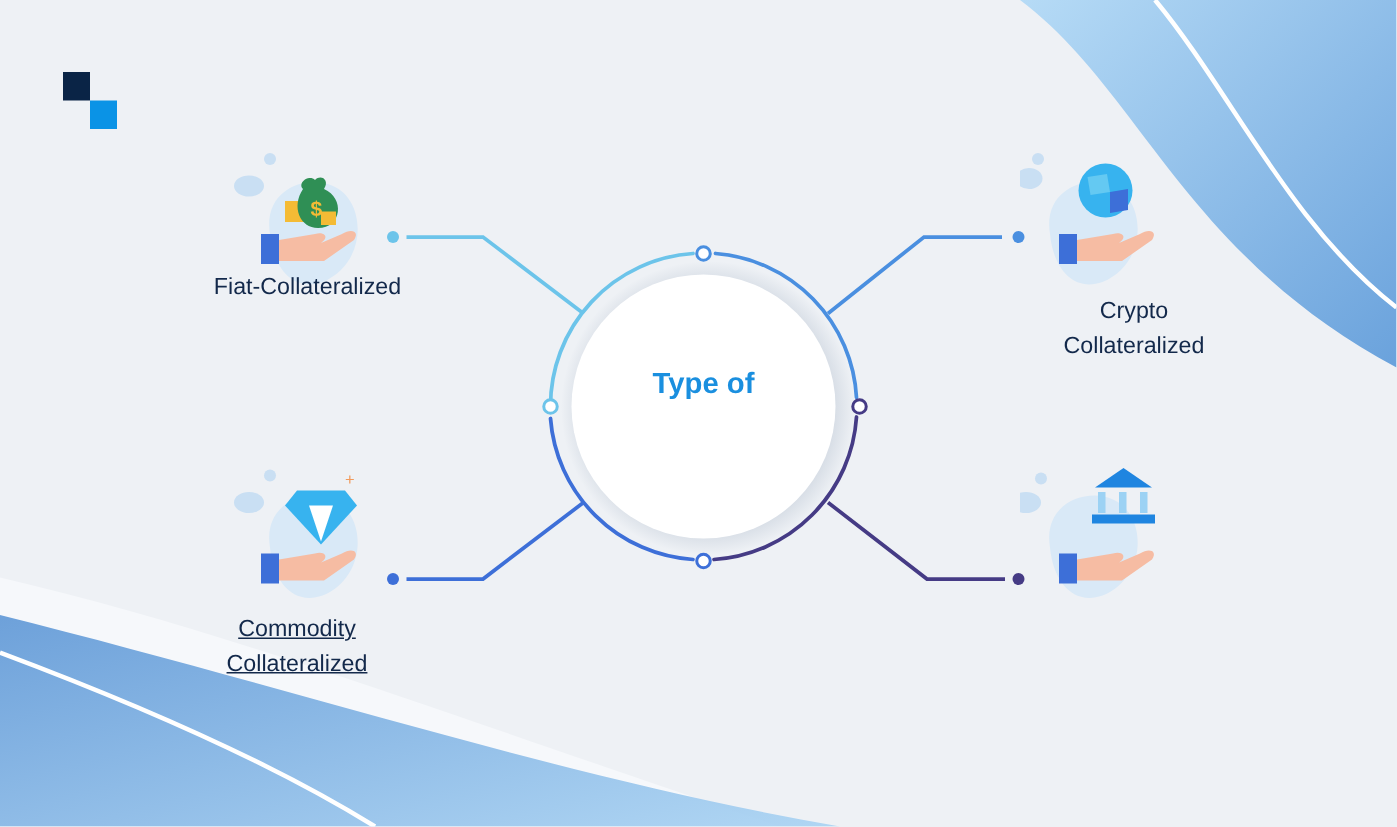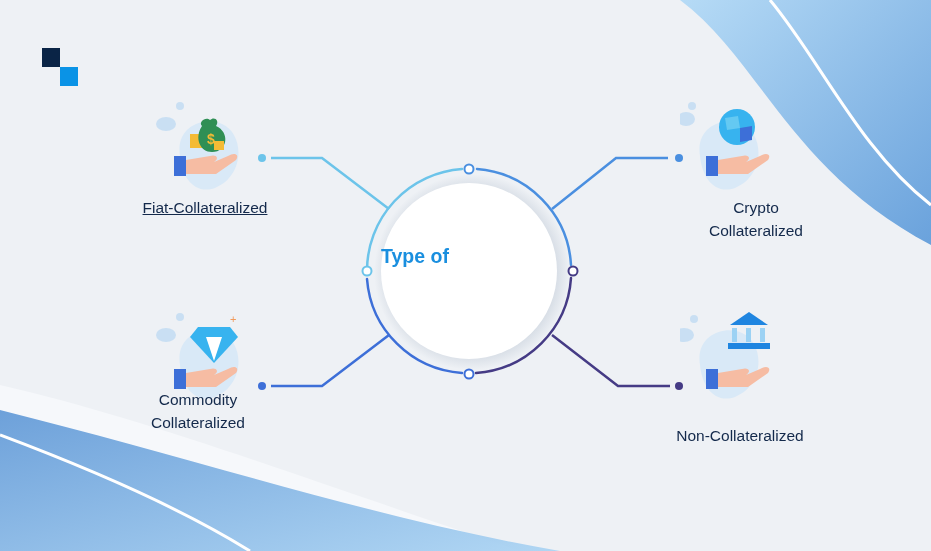--- a/index.html
+++ b/index.html
@@ -1,19 +1,19 @@
 <!DOCTYPE html>
 <html><head>
 <meta charset="utf-8">
 <style>
   html,body{margin:0;padding:0;}
   body{width:931px;height:551px;overflow:hidden;position:relative;background:#eef1f5;font-family:"Liberation Sans",sans-serif;}
   .stage{position:absolute;left:0;top:0;width:931px;height:551px;}
   .label{position:absolute;text-align:center;color:#13294b;font-size:15.5px;line-height:23px;white-space:nowrap;}
-  .center-text{position:absolute;left:381px;top:244px;width:176px;text-align:left;font-weight:bold;font-size:19.5px;line-height:25px;}
+  .center-text{position:absolute;left:381px;top:244px;width:176px;text-align:center;font-weight:bold;font-size:19.5px;line-height:25px;}
   .center-text .l1{color:#1a8fdf;display:block;}
   .center-text .l2{color:#10223f;display:block;}
   .logo-sq{position:absolute;width:18px;height:19px;}
 </style>
 </head>
 <body>
 
 <div class="stage">
 
   <svg width="931" height="551" style="position:absolute;left:0;top:0">
@@ -122,28 +122,25 @@
     <path d="M20 60 C15 30 45 20 62 28 C85 38 85 80 55 92 C35 99 22 82 20 60 Z" fill="#d9e9f7"></path>
     <path d="M50 20 L69 7 L88 20 Z" fill="#1f85e0"></path>
     <rect x="52" y="23" width="5" height="14" fill="#9cd2f4"></rect>
     <rect x="66" y="23" width="5" height="14" fill="#9cd2f4"></rect>
     <rect x="80" y="23" width="5" height="14" fill="#9cd2f4"></rect>
     <rect x="48" y="38" width="42" height="6" fill="#1f85e0"></rect>
     <rect x="26" y="64" width="12" height="20" fill="#3d6fd8"></rect>
     <path d="M38 68 L62 64 C68 62 72 66 66 70 L80 64 C86 60 92 62 88 68 L68 82 L38 82 Z" fill="#f6bca3"></path>
   </svg>
 
-  <div class="label" style="left:120px;top:196px;width:170px;text-decoration:underline;">
+  <div class="label" style="left:120px;top:180px;width:170px;">
     <span>Fiat-Collateralized</span>
   </div>
   <div class="label" style="left:666px;top:196px;width:180px;">
     <div>Crypto</div>
     <div>Collateralized</div>
   </div>
-  <div class="label" style="left:113px;top:388px;width:170px;">
+  <div class="label" style="left:113px;top:408px;width:170px;text-decoration:underline;">
     <div>Commodity</div>
     <div>Collateralized</div>
-  </div>
-  <div class="label" style="left:650px;top:424px;width:180px;">
-    <span>Non-Collateralized</span>
   </div>
 
 </div>
 
 </body></html>

